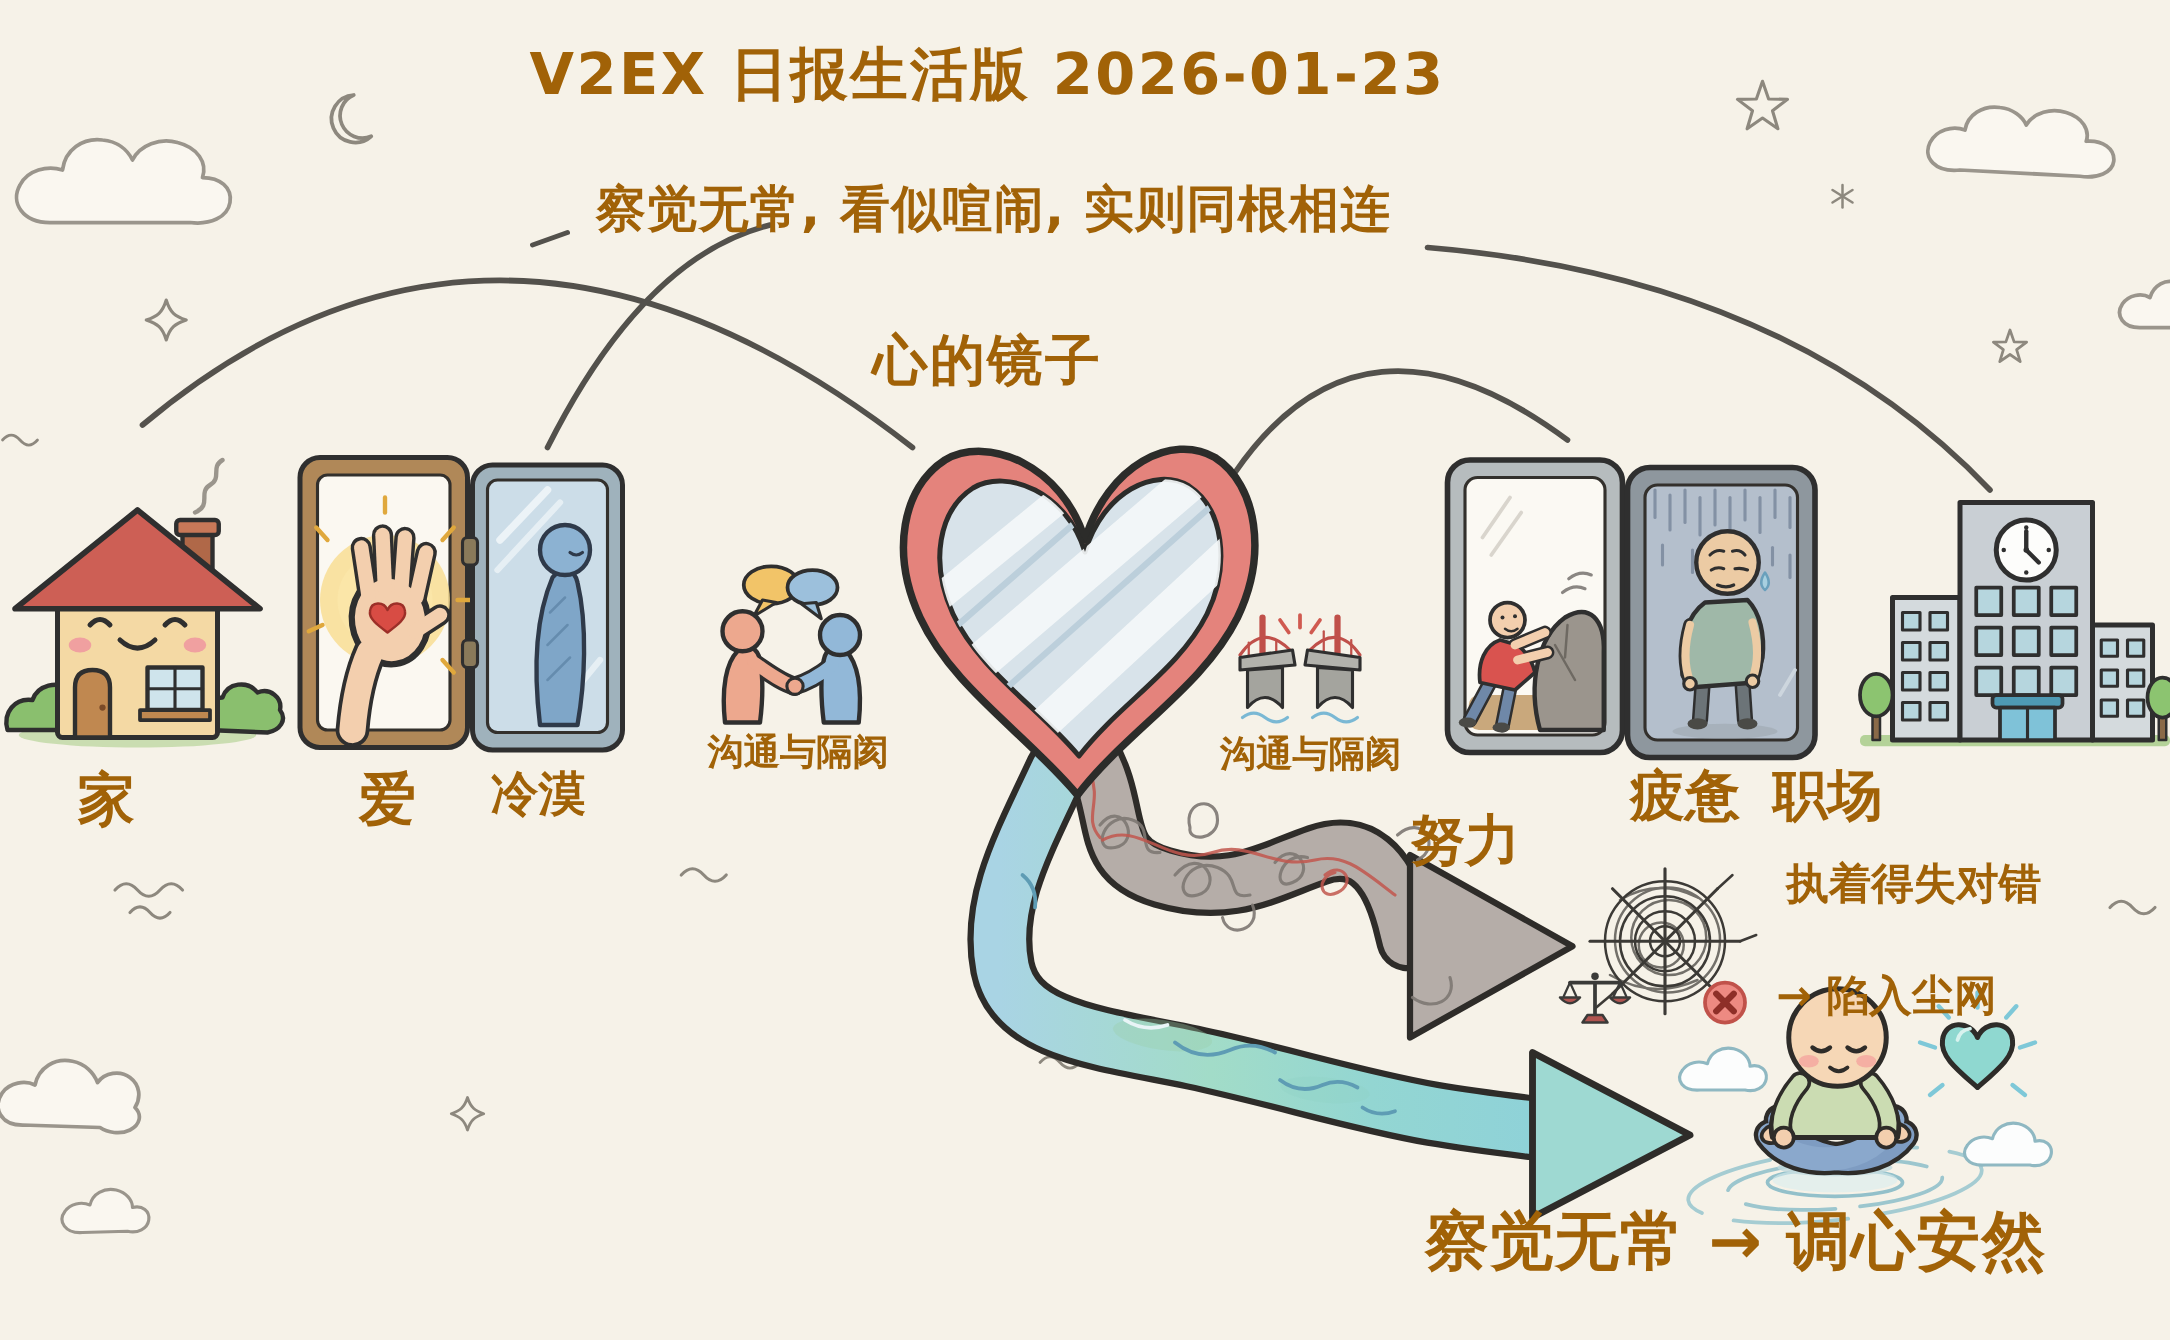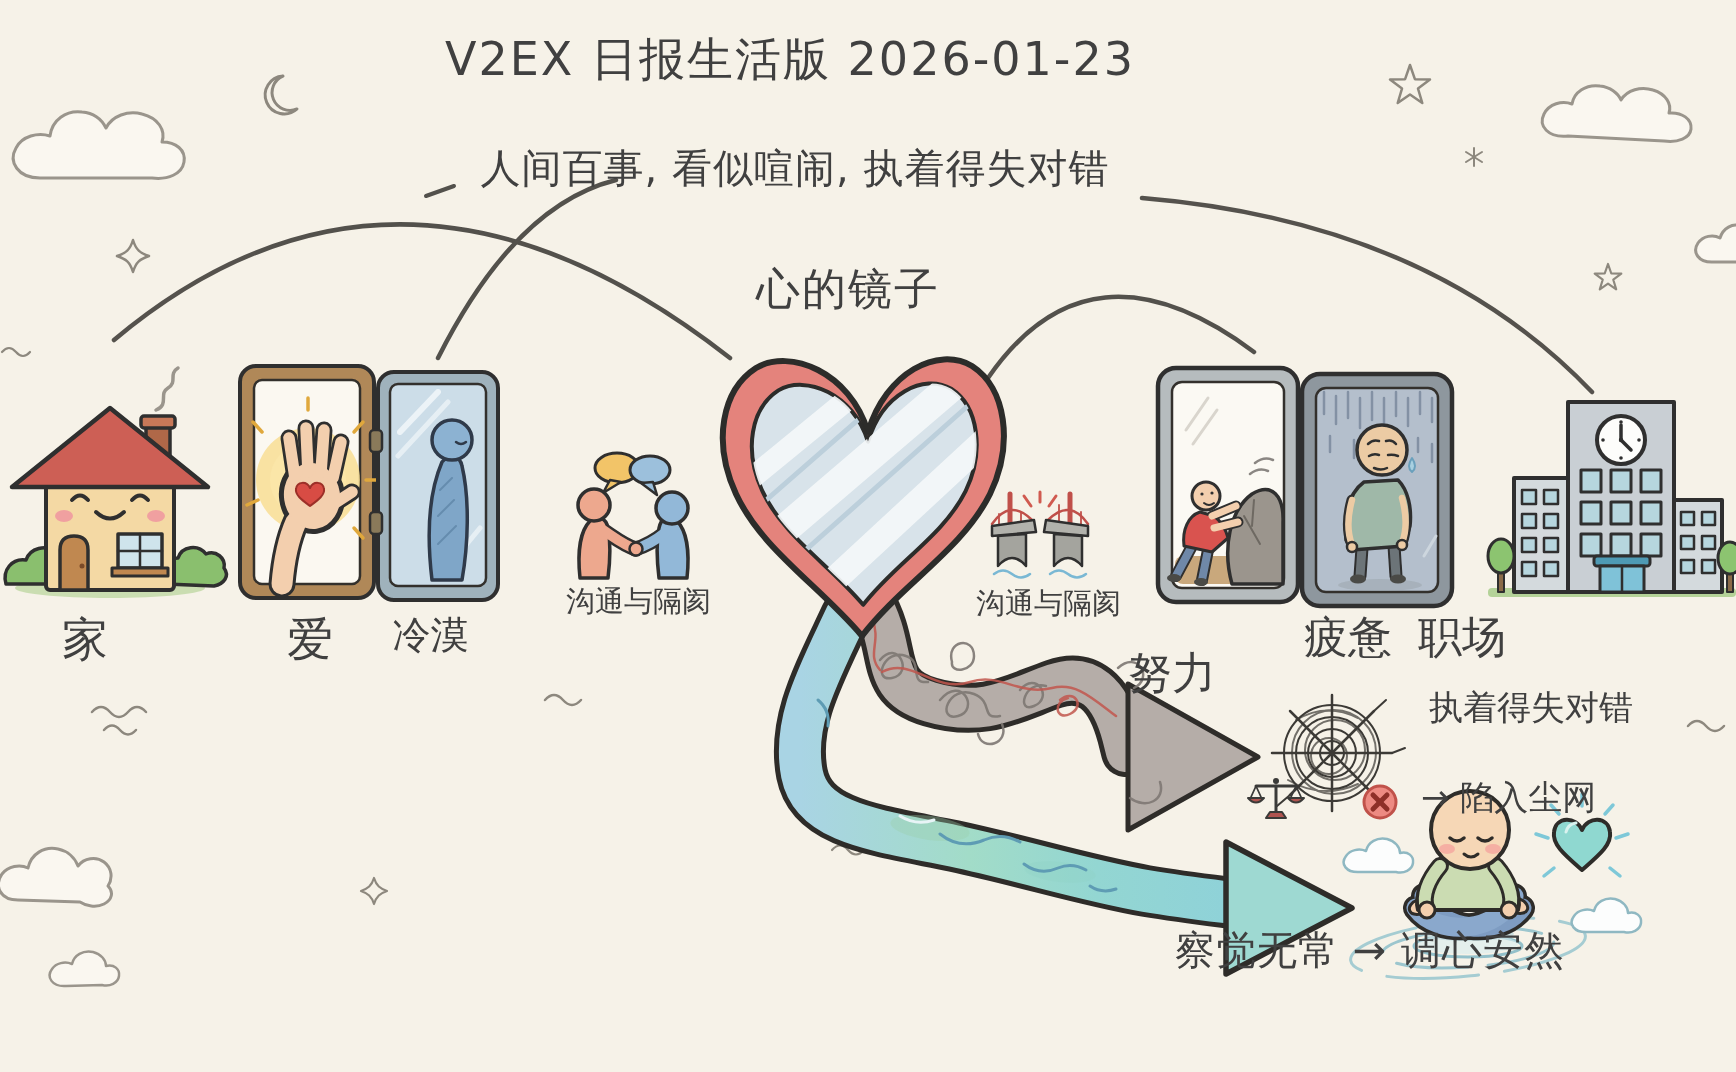--- a/index.html
+++ b/index.html
@@ -1,20 +1,20 @@
 <!DOCTYPE html>
 <html><head>
 <meta charset="utf-8">
 <style>
   html,body{margin:0;padding:0;background:#e8e4da;}
   .stage{
     position:relative;width:1736px;height:1072px;background:#f6f2e8;overflow:hidden;
     font-family:"DejaVu Sans","Liberation Sans",sans-serif;color:#26231e;
   }
-  .label{position:absolute;font-weight:400;color:#404040;text-align:center;line-height:1.12;white-space:nowrap;}
+  .label{position:absolute;font-weight:700;color:#a16207;text-align:center;line-height:1.12;white-space:nowrap;}
   .label.left{text-align:left;margin-left:33px;}
   svg.art{position:absolute;left:0;top:0;width:1736px;height:1072px;}
 </style>
 </head>
 <body>
 
 <div class="stage">
 
 <svg class="art" viewBox="0 0 1736 1072">
   <defs>
@@ -457,23 +457,23 @@
   </g>
 
   <g stroke="#8fb8c2" stroke-width="2.5" fill="#fcfdfd" stroke-linejoin="round" stroke-linecap="round">
     <path d="M 1360 872 C 1346 873 1340 864 1346 856 C 1350 850 1359 848 1366 851 C 1368 842 1377 837 1387 839 C 1395 841 1400 847 1400 853 C 1408 851 1414 856 1413 863 C 1412 870 1404 874 1396 872 Z"></path>
     <path d="M 1588 932 C 1574 933 1568 924 1574 916 C 1578 910 1587 908 1594 911 C 1596 902 1605 897 1615 899 C 1623 901 1628 907 1628 913 C 1636 911 1642 916 1641 923 C 1640 930 1632 934 1624 932 Z"></path>
   </g>
 </svg>
 
 <div class="label" style="left:160px;top:34px;width:1260px;font-size:46px;letter-spacing:2px;">V2EX 日报生活版  2026-01-23</div>
 
-<div class="label" style="left:195px;top:146px;width:1200px;font-size:40px;letter-spacing:1px;">人间百事, 看似喧闹, 执着得失对错</div>
-
-<div class="label" style="left:640px;top:264px;width:300px;font-size:44px;letter-spacing:2px;text-align:right;">心的镜子</div>
+<div class="label" style="left:195px;top:146px;width:1200px;font-size:40px;letter-spacing:1px;">察觉无常, 看似喧闹, 实则同根相连</div>
+
+<div class="label" style="left:640px;top:264px;width:300px;font-size:44px;letter-spacing:2px;">心的镜子</div>
 
 <div class="label" style="left:40px;top:614px;width:90px;font-size:46px;">家</div>
 
 <div class="label" style="left:265px;top:614px;width:90px;font-size:46px;">爱</div>
 
 <div class="label" style="left:358px;top:614px;width:145px;font-size:38px;">冷漠</div>
 
 <div class="label" style="left:556px;top:585px;width:165px;font-size:29px;">沟通与隔阂</div>
 
 <div class="label" style="left:966px;top:587px;width:165px;font-size:29px;">沟通与隔阂</div>
@@ -481,15 +481,15 @@
 <div class="label" style="left:1122px;top:612px;width:100px;font-size:44px;margin-top:36px;">努力</div>
 
 <div class="label" style="left:1298px;top:612px;width:100px;font-size:44px;">疲惫</div>
 
 <div class="label" style="left:1412px;top:612px;width:100px;font-size:44px;">职场</div>
 
 <div class="label left" style="left:1396px;top:688px;width:250px;font-size:34px;">执着得失对错</div>
 
 <div class="label left" style="left:1388px;top:778px;width:250px;font-size:34px;">→ 陷入尘网</div>
 
-<div class="label" style="left:1140px;top:928px;width:460px;font-size:40px;letter-spacing:1px;">察觉无常 → 调心安然</div>
+<div class="label" style="left:1140px;top:965px;width:460px;font-size:51px;letter-spacing:1px;">察觉无常 → 调心安然</div>
 
 </div>
 
 </body></html>

